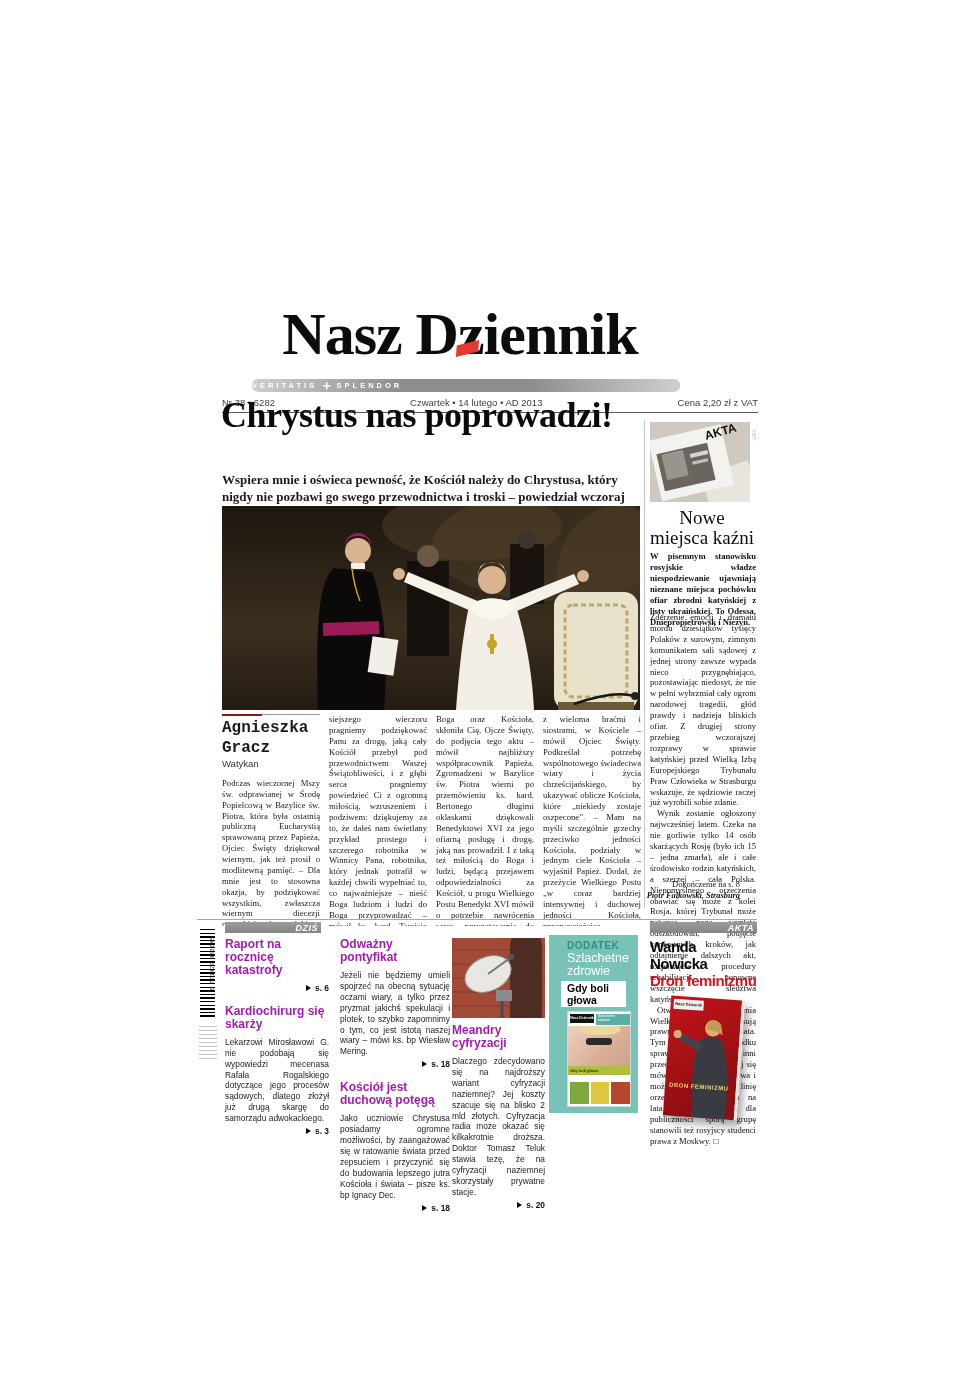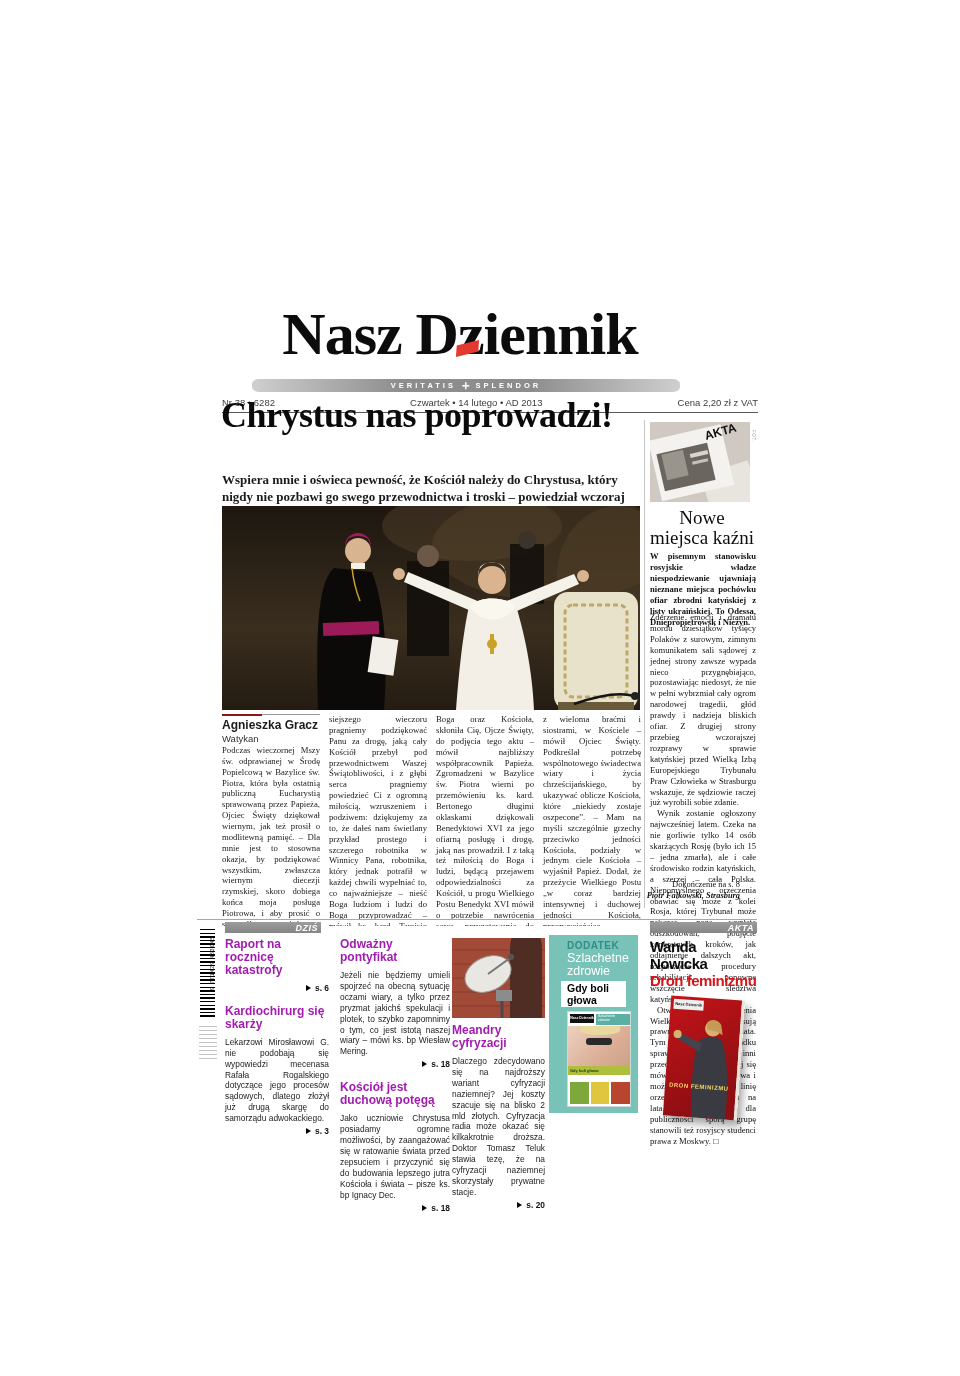--- a/index.html
+++ b/index.html
@@ -9,21 +9,21 @@
   .abs { position:absolute; }
 
   
   .masthead-title { left:235px; top:300px; width:450px; text-align:center;
     font-size:60px; font-weight:bold; letter-spacing:-1px; color:#0c0c0c;
     font-family:"Liberation Serif", serif; }
   .red-accent { left:456px; top:343px; width:23px; height:11px; background:#e23a2e;
     transform:rotate(-14deg) skewX(-18deg); }
   .motto-banner { left:252px; top:379px; width:428px; height:13px;
     background:linear-gradient(to right,#cfcfcf,#8d8d8d 35%,#8d8d8d 65%,#cfcfcf);
-    border-radius:7px/5px; display:flex; align-items:center; justify-content:center;
+    border-radius:7px/5px; display:flex; align-items:center; justify-content:flex-start;
     font-family:"Liberation Sans", sans-serif; font-size:7.5px; font-weight:bold;
     color:#fff; letter-spacing:3px; }
   .motto-banner .cross { margin:0 6px; letter-spacing:0; font-size:9px; }
 
   .info-row { left:222px; top:397px; width:536px; display:flex; justify-content:space-between;
     font-family:"Liberation Sans", sans-serif; font-size:9.5px; color:#3c3c3c; }
   .rule-top { left:222px; top:412px; width:536px; height:1px; background:#5a5a5a; }
 
   
   .headline { left:221px; top:396px; width:425px; font-size:36px; font-weight:bold;
@@ -48,23 +48,23 @@
   .right-cont { left:634px; top:880px; width:106px; text-align:right; font-size:8.4px; line-height:1.3; }
   .right-author { font-weight:bold; font-style:italic; }
 
   
   .article-region { left:222px; top:714px; width:420px; height:212px; display:flex; gap:9px;
     overflow:hidden; }
   .article-col { width:98px; flex:0 0 98px; font-size:8.7px; line-height:1.25;
     text-align:justify; color:#1b1b1b; }
   .byline-rule { position:relative; width:98px; border-top:1px solid #9a9a9a; margin-bottom:3px; }
   .byline-bar { position:absolute; left:0; top:-2px; width:40px; height:3px; background:#8c1713; }
-  .byline-name { font-family:Liberation Sans, sans-serif; font-weight:bold; font-size:12px; }
+  .byline-name { font-family:Liberation Mono, monospace; font-weight:bold; font-size:16px; }
   .byline-place { font-family:"Liberation Sans", sans-serif; font-size:9.5px; color:#333;
-    }
+    margin-bottom:8px; }
 
   
   .rule-bottom { left:197px; top:919px; width:560px; height:1px; background:#a8a8a8; }
   .section-bar { height:11px; background:linear-gradient(#9c9c9c,#858585);
     display:flex; align-items:center; justify-content:flex-end; padding-right:3px;
     font-family:"Liberation Sans", sans-serif; font-weight:bold; font-style:italic;
     font-size:9px; color:#fff; letter-spacing:0.5px; }
   .bar-today { left:225px; top:922px; width:96px; }
   .bar-tomorrow { left:650px; top:922px; width:107px; }
 

